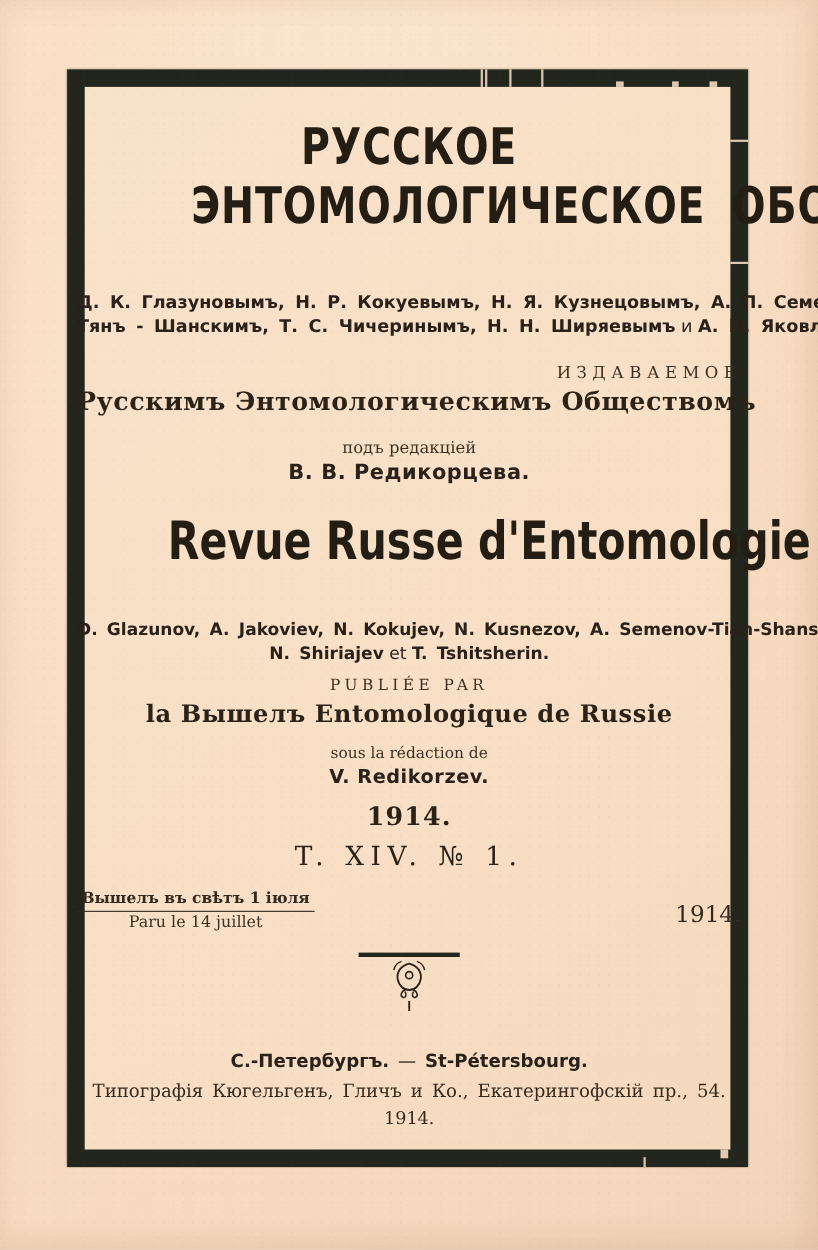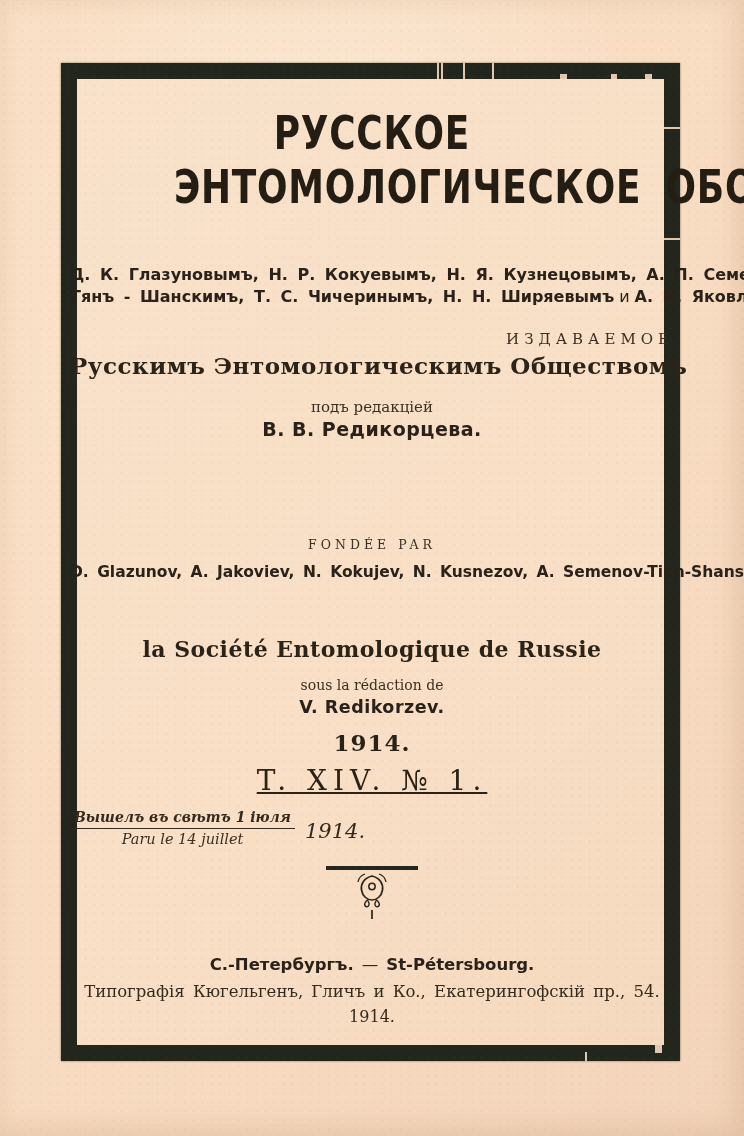--- a/index.html
+++ b/index.html
@@ -40,22 +40,22 @@
   .spaced-label{font-size:13px;letter-spacing:5px;color:#3a2f22;}
   .founders-ru{font-family:"DejaVu Sans", sans-serif;font-weight:bold;font-size:16px;word-spacing:4px;color:#2a221a;}
   .publisher-ru{font-weight:bold;font-size:23px;letter-spacing:.5px;color:#2b2318;}
   .small-serif{font-size:15px;color:#3a2f22;}
   .editor{font-family:"DejaVu Sans", sans-serif;font-weight:bold;font-size:19px;color:#2a221a;letter-spacing:.5px;}
   .title-fr{font-family:"DejaVu Sans", sans-serif;font-weight:bold;font-size:48px;color:#241d14;}
   .founders-fr{font-family:"DejaVu Sans", sans-serif;font-weight:bold;font-size:15.5px;word-spacing:3px;color:#2a221a;}
   .conj{font-weight:normal;margin:0 5px;}
   .publisher-fr{font-weight:bold;font-size:22px;letter-spacing:.5px;color:#2b2318;}
   .year-head{font-weight:bold;font-size:23px;letter-spacing:1px;color:#2a2217;}
-  .volume{font-size:28px;letter-spacing:6px;color:#2a2217;text-decoration:underline;}
-  .release{display:flex;justify-content:flex-start;align-items:center;gap:10px;font-style:italic;}
+  .volume{font-size:24px;letter-spacing:6px;color:#2a2217;}
+  .release{display:flex;justify-content:space-between;align-items:center;gap:10px;}
   .frac{display:inline-flex;flex-direction:column;align-items:center;}
   .frac-top{font-weight:bold;font-size:14px;color:#33291d;padding:0 4px 2px 4px;border-bottom:1.6px solid #33291d;}
   .frac-bot{font-size:14.5px;color:#3a2f22;padding-top:2px;}
   .rel-year{font-size:21px;color:#33291d;position:relative;top:3px;}
   .orn-rule{position:absolute;left:326px;top:866px;width:92px;height:3.5px;background:#23261d;}
   .fleuron{position:absolute;left:0;right:0;top:872px;text-align:center;}
   .cities{font-family:"DejaVu Sans", sans-serif;font-weight:bold;font-size:16.5px;color:#2a221a;}
   .dash{font-weight:normal;margin:0 8px;}
   .printer{font-size:16.5px;word-spacing:3px;color:#33291d;}
   .imprint-year{font-size:16px;color:#33291d;}
@@ -91,26 +91,32 @@
   <div class="line founders-ru" style="top:288px;">
     <span>Тянъ - Шанскимъ, Т. С. Чичеринымъ, Н. Н. Ширяевымъ</span><span class="conj">и</span><span>А. И. Яковлевымъ.</span>
   </div>
 
   <div class="line serif spaced-label" style="top:331px;font-size:15px;text-align:right;">ИЗДАВАЕМОЕ</div>
   <div class="line serif publisher-ru" style="top:353px;">Русскимъ Энтомологическимъ Обществомъ</div>
 
   <div class="line serif small-serif" style="top:399px;">подъ редакціей</div>
   <div class="line editor" style="top:419px;">В. В. Редикорцева.</div>
 
+  <div class="line" style="top:466px;">
+    <span class="title-fr condensed">Revue Russe d'Entomologie</span>
+  </div>
 
-  <div class="line serif spaced-label" style="top:538px;font-size:12.5px;letter-spacing:4px;">FONDÉE PAR</div>
 
   <div class="line founders-fr" style="top:564px;">D. Glazunov, A. Jakoviev, N. Kokujev, N. Kusnezov, A. Semenov-Tian-Shanskij,</div>
+  <div class="line founders-fr" style="top:586px;">
+    <span>N. Shiriajev</span><span class="conj">et</span><span>T. Tshitsherin.</span>
+  </div>
 
-  <div class="line serif publisher-fr" style="top:637px;">la Société Entomologique de Russie</div>
+  <div class="line serif spaced-label" style="top:616px;font-size:14px;letter-spacing:4px;">PUBLIÉE PAR</div>
+  <div class="line serif publisher-fr" style="top:637px;">la Вышелъ Entomologique de Russie</div>
 
   <div class="line serif small-serif" style="top:678px;font-size:14px;">sous la rédaction de</div>
   <div class="line editor" style="top:698px;font-size:17.5px;">V. Redikorzev.</div>
 
   <div class="line serif year-head" style="top:730px;">1914.</div>
   <div class="line serif volume" style="top:765px;">T. XIV. № 1.</div>
 
   <div class="line release" style="top:810px;">
     <span class="frac">
       <span class="serif frac-top">Вышелъ въ свѣтъ 1 іюля</span>

